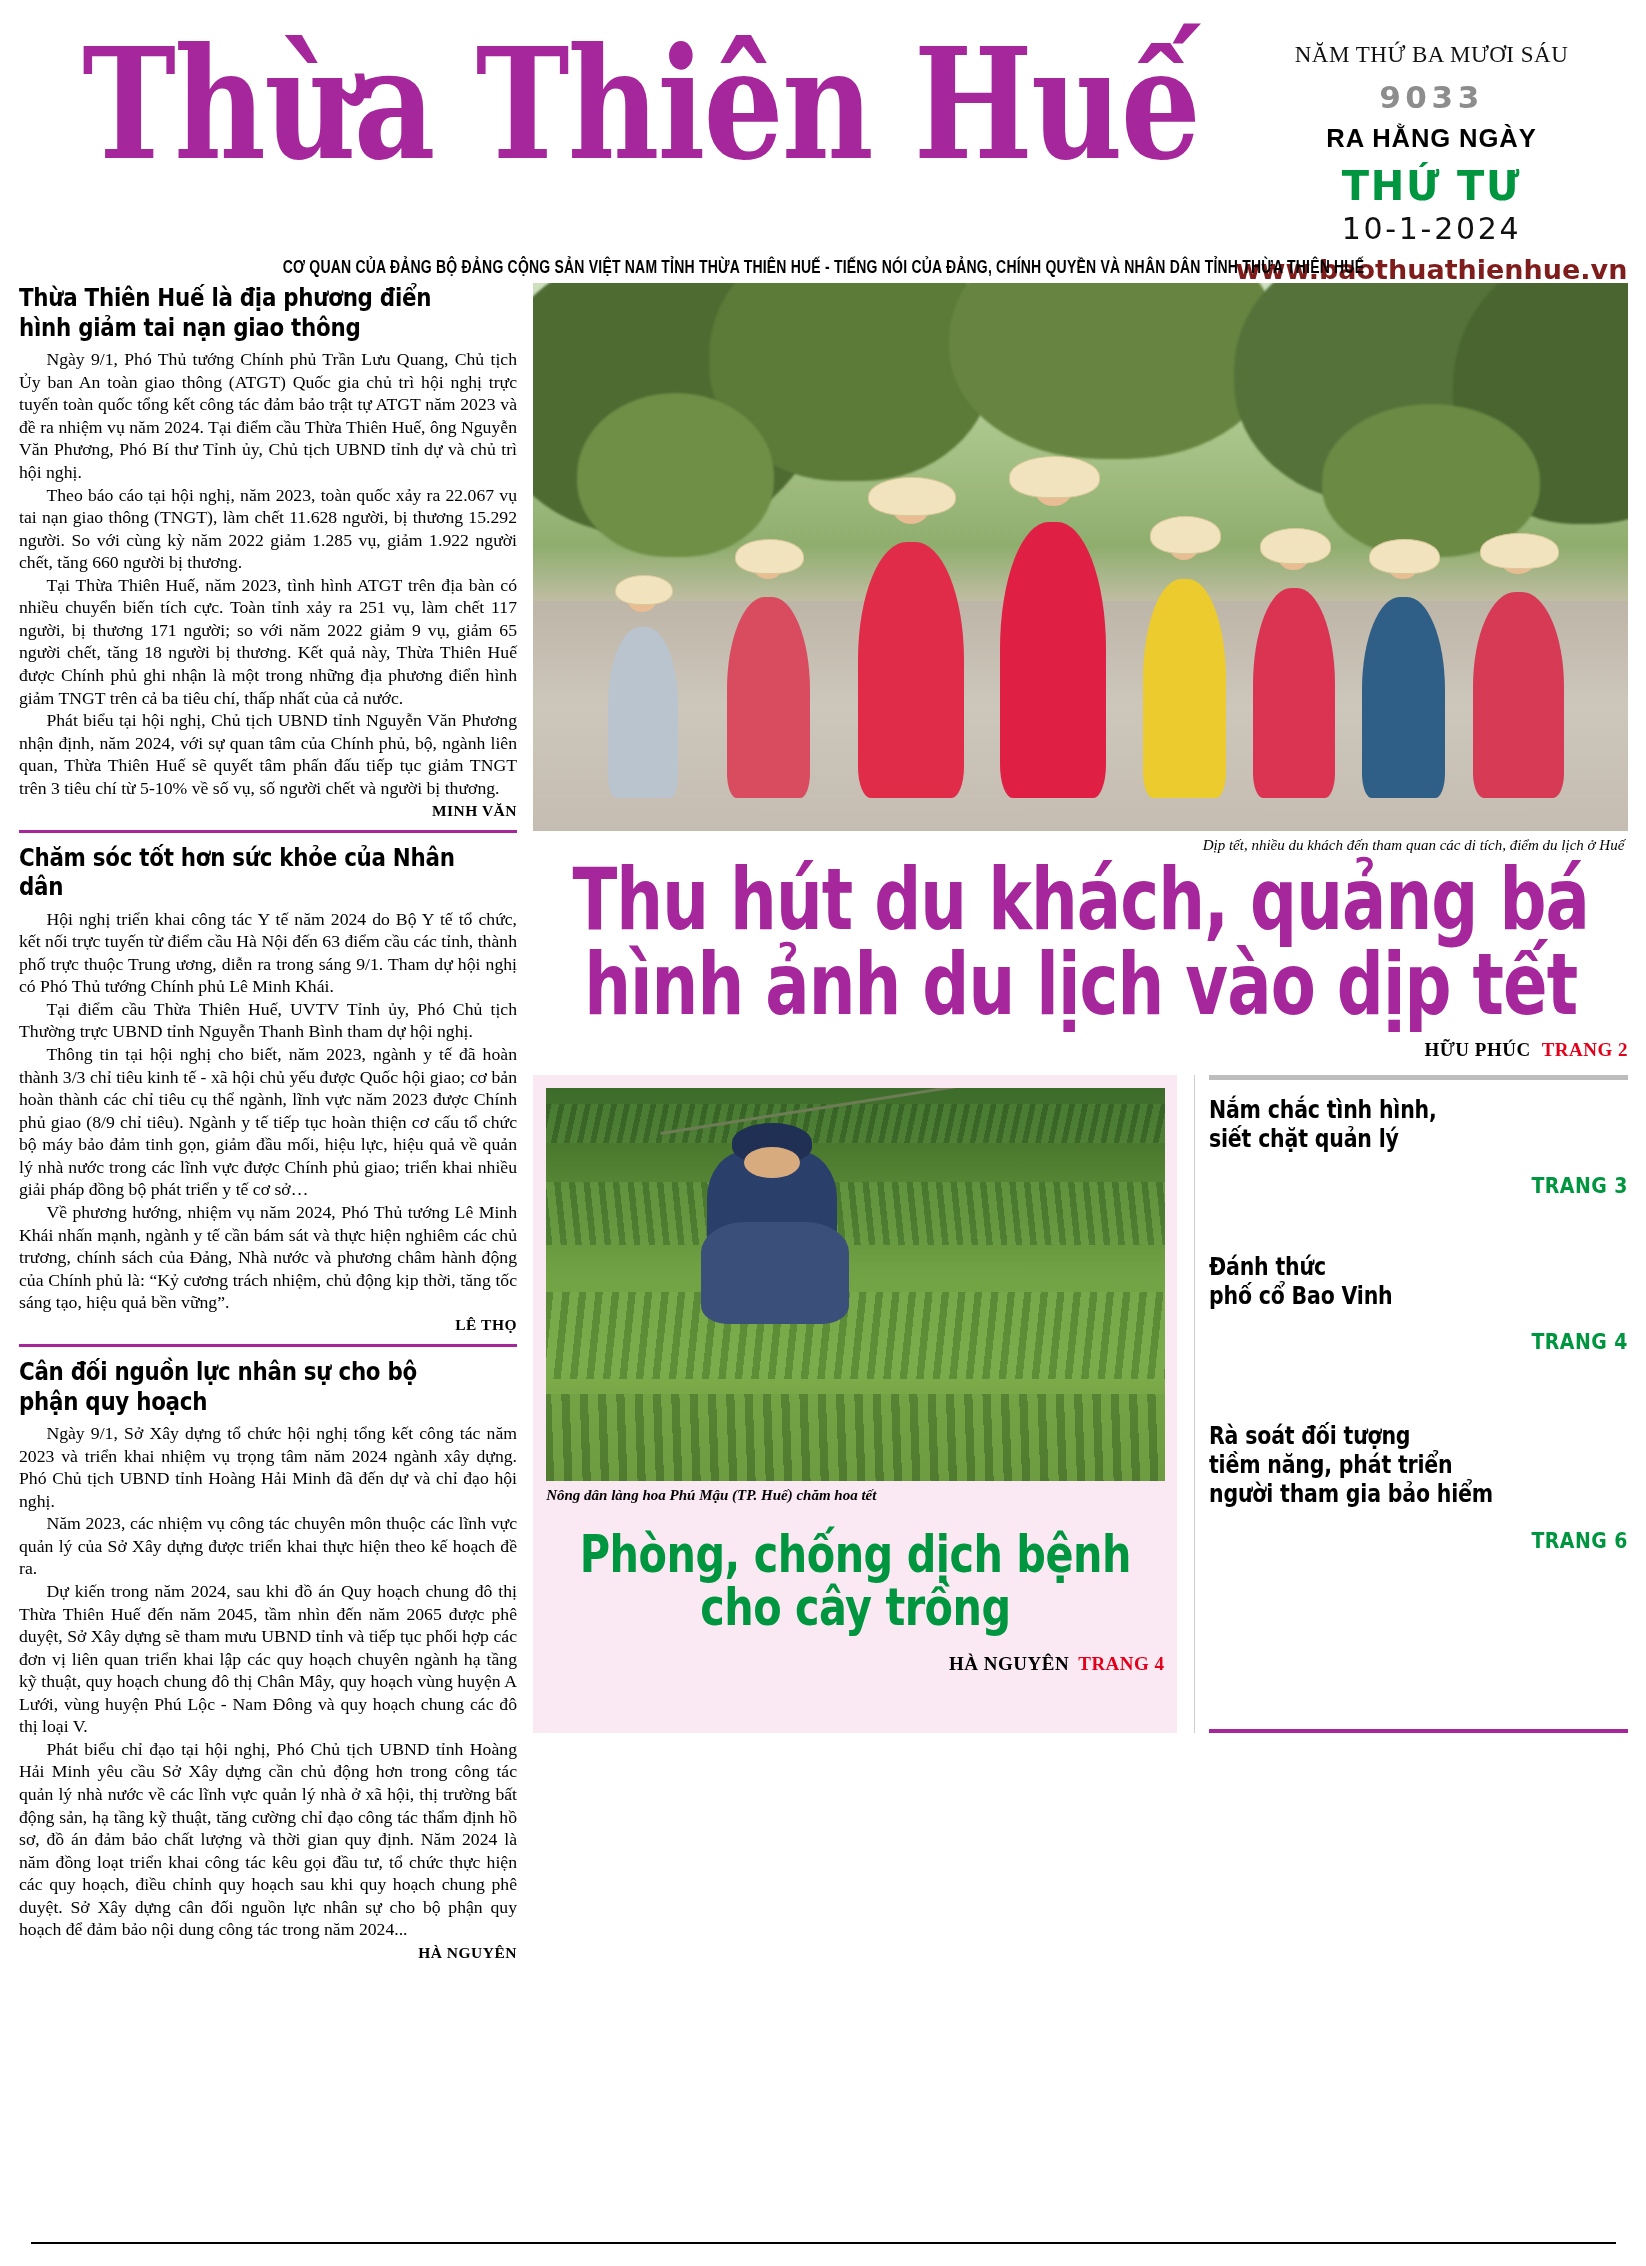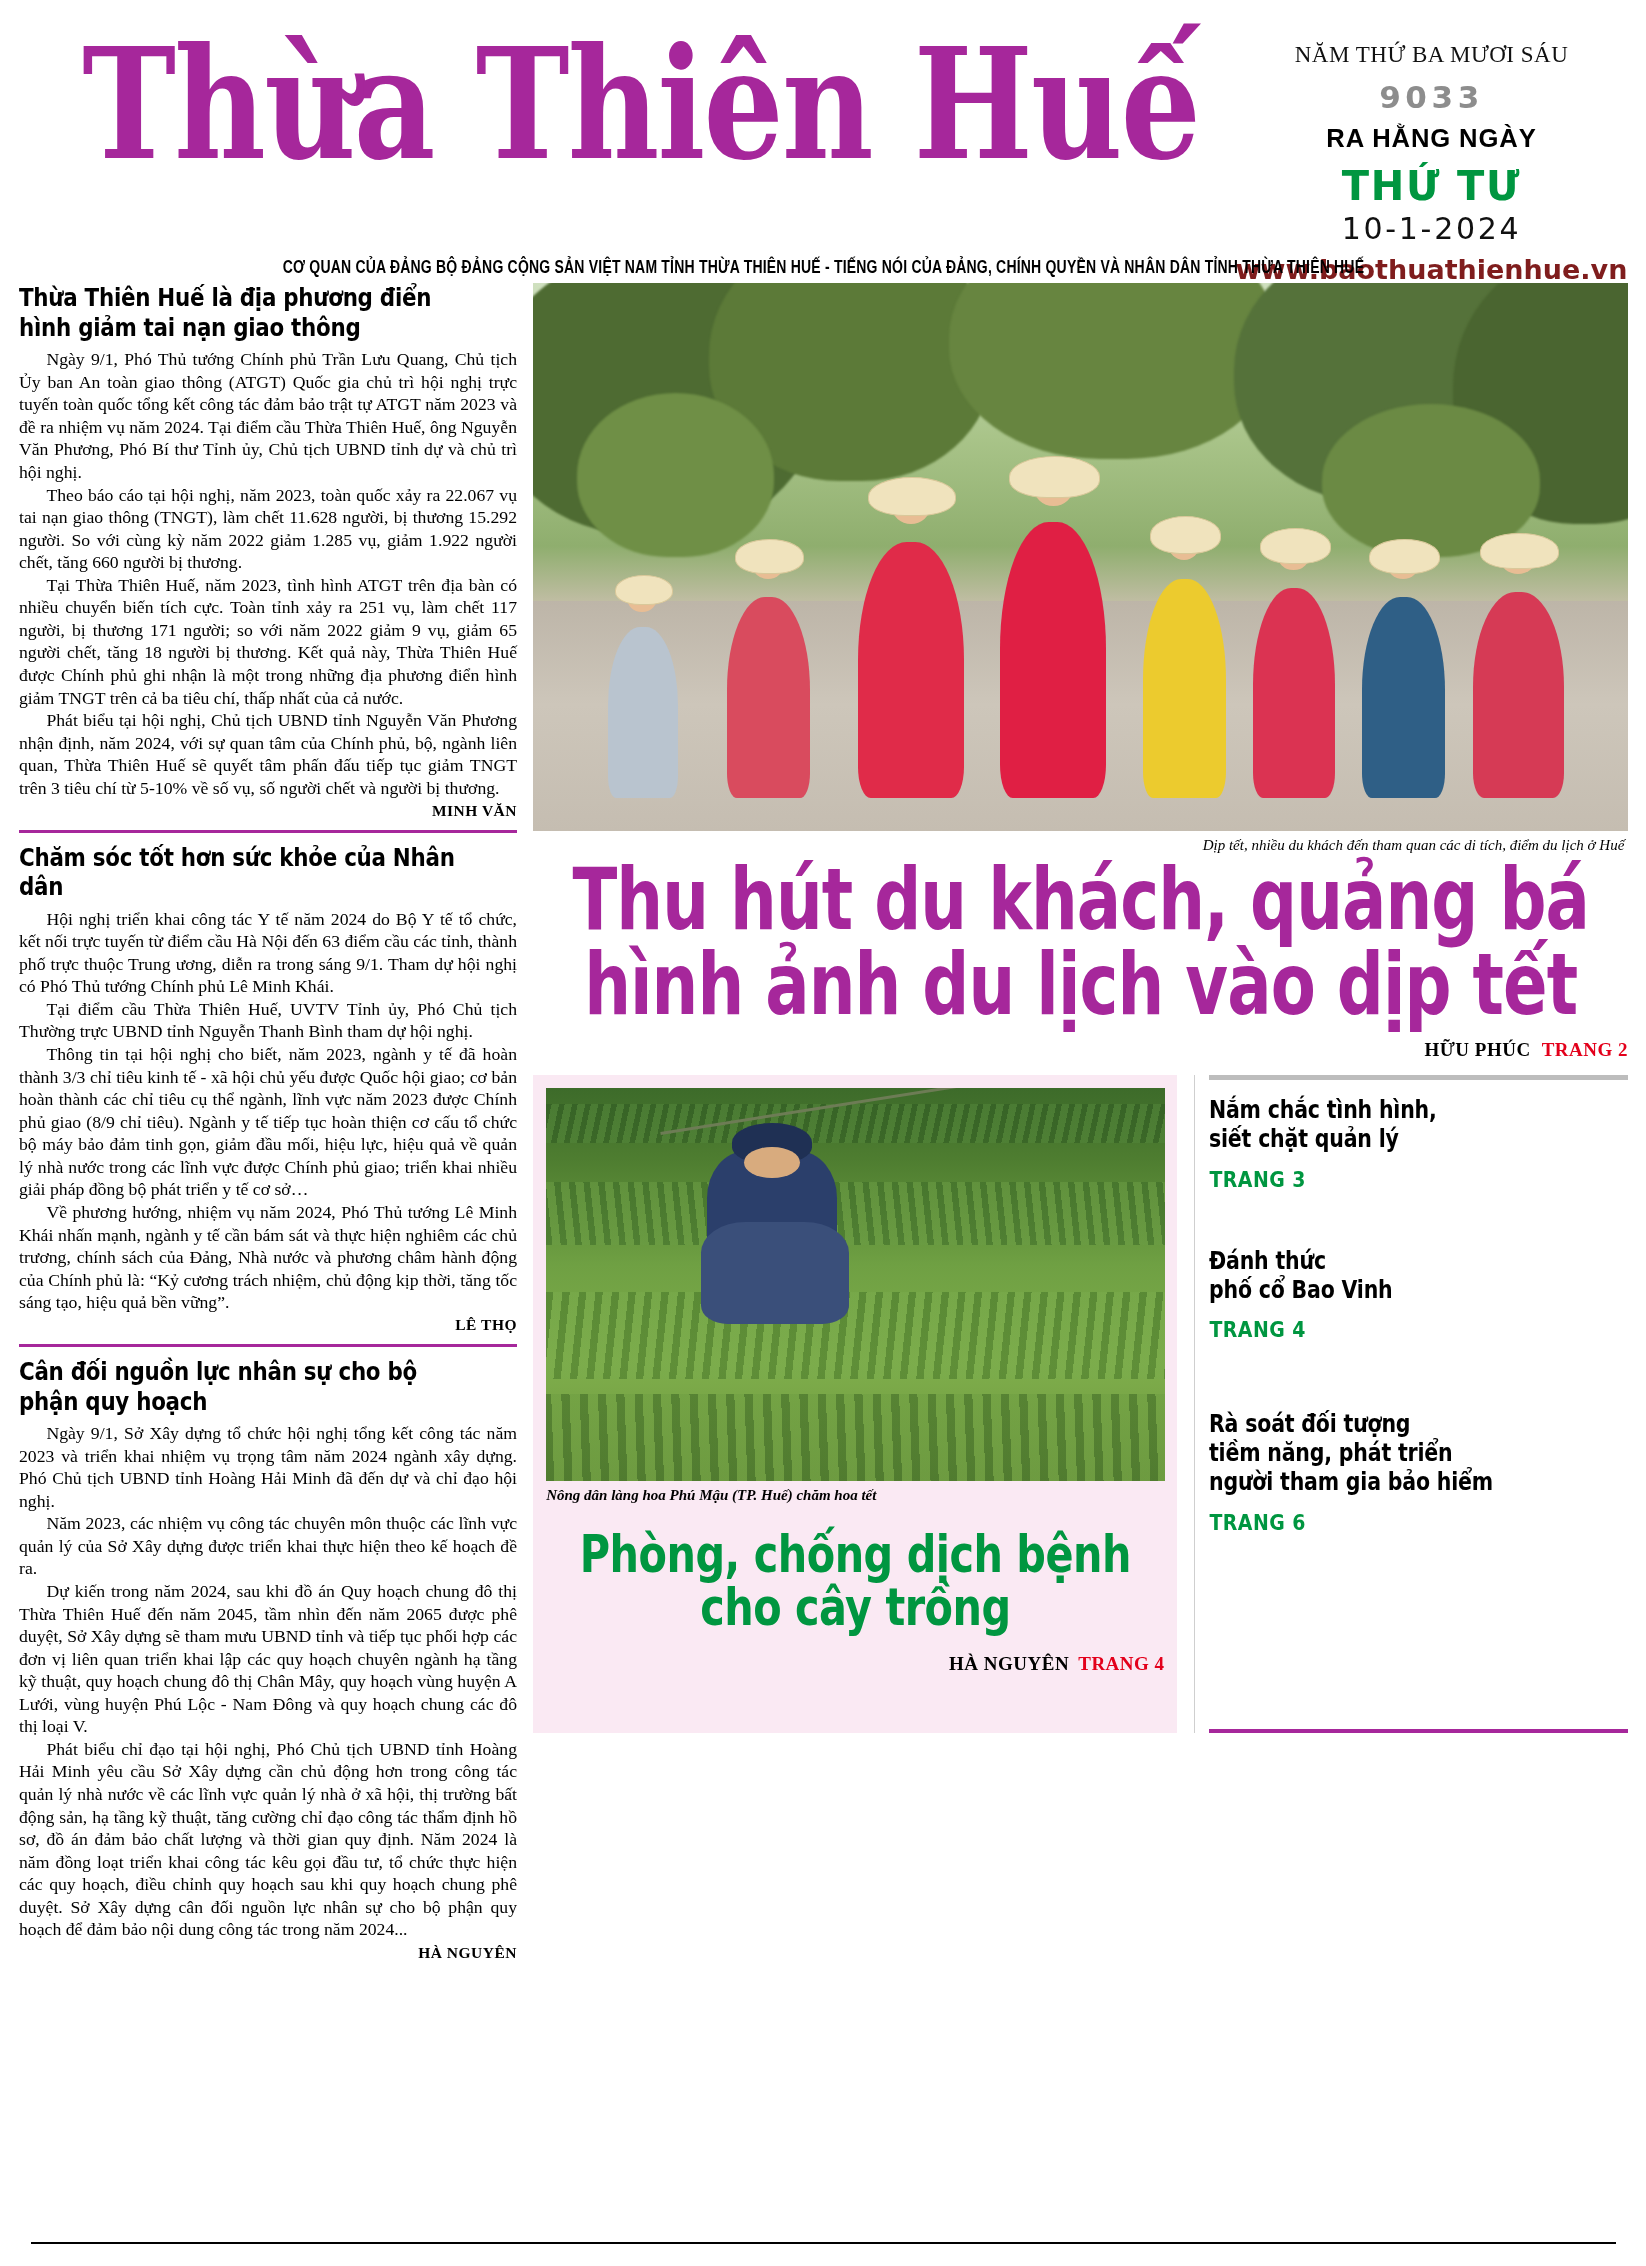--- a/index.html
+++ b/index.html
@@ -268,23 +268,24 @@
     margin-bottom:31px;
   }
   .teaser-title{
     font-family:"DejaVu Sans Condensed","Liberation Sans",sans-serif;
     font-weight:bold;font-size:24px;line-height:1.2;color:#000;
     letter-spacing:-0.2px;
     transform:scaleX(0.95);
     transform-origin:left center;
   }
   .teaser-page{
+    text-align:right;
     font-family:"DejaVu Sans Condensed","Liberation Sans",sans-serif;
     font-weight:bold;font-size:21px;color:#009640;
-    letter-spacing:0.5px;margin-top:14px;
+    letter-spacing:0.5px;margin-top:20px;
   }
   .teaser-rule{height:4.6px;background:#bdbdbd;margin-bottom:16.4px;}
   .teaser-rule-bottom{height:4.6px;background:#A6279B;margin-top:auto;}
 
   
   .footer{
     position:absolute;
     left:31px;right:31px;bottom:16.4px;
   }
   .footer-rule{height:2.7px;background:#000;margin-bottom:6.4px;}

